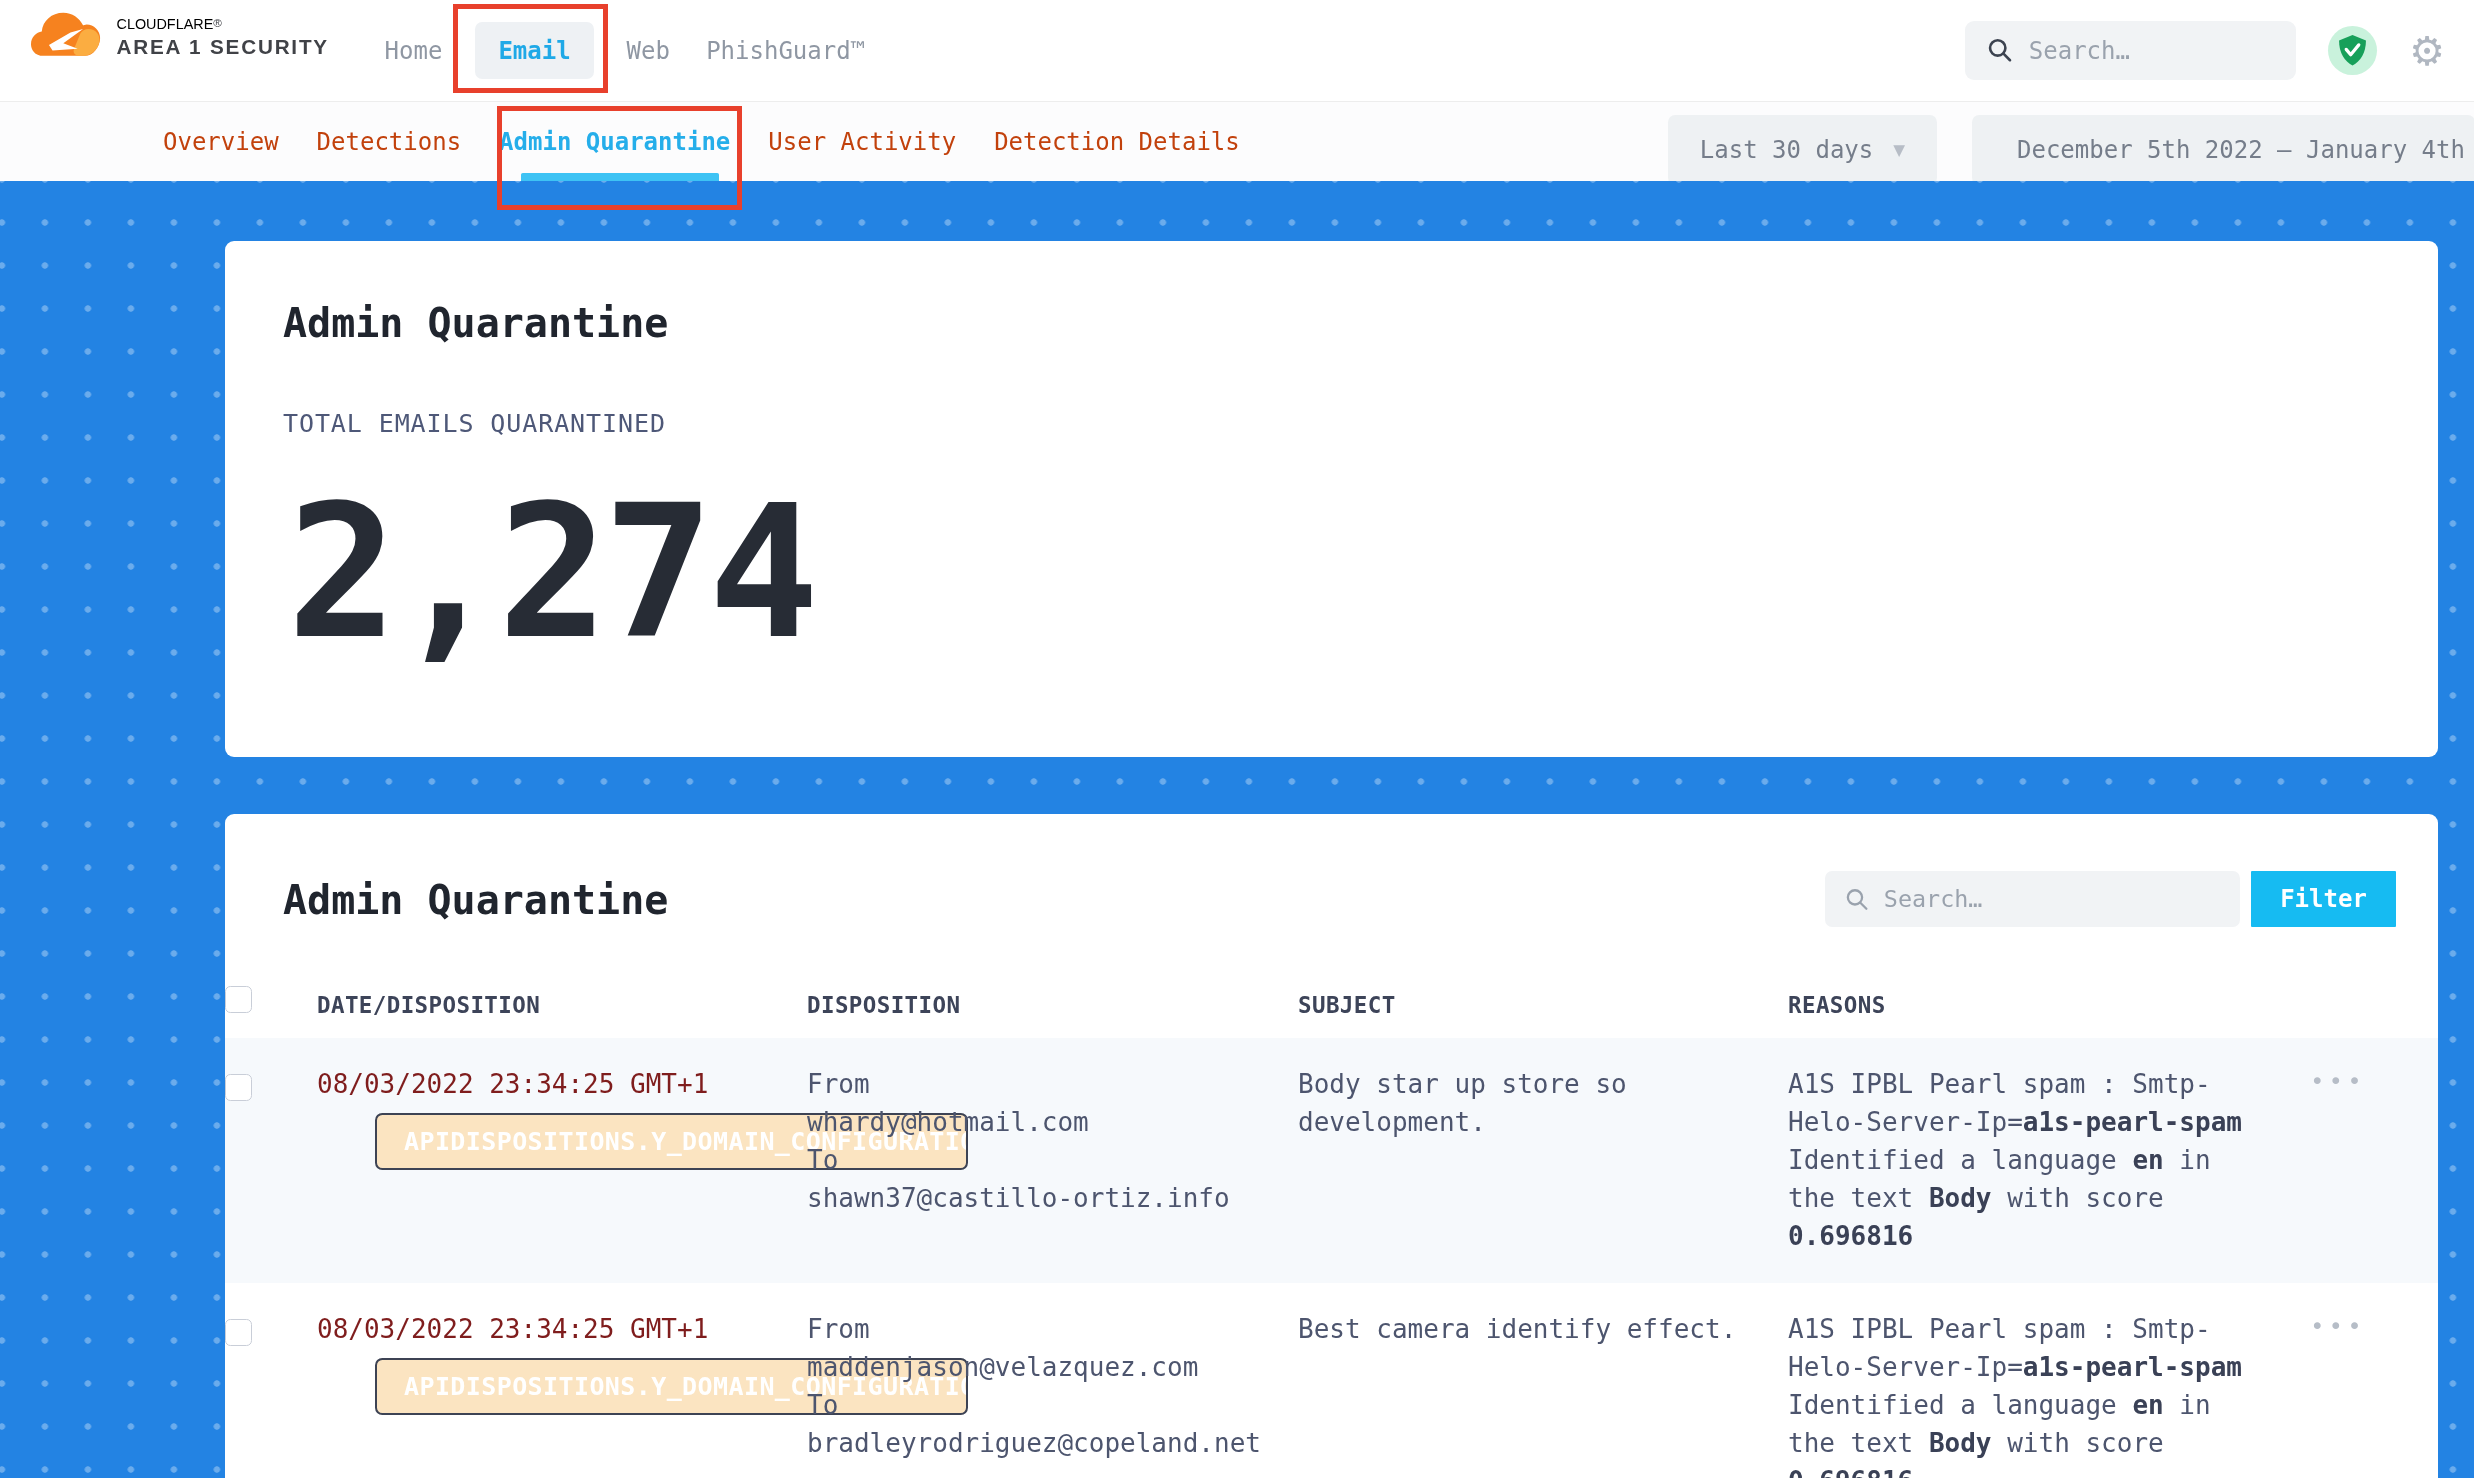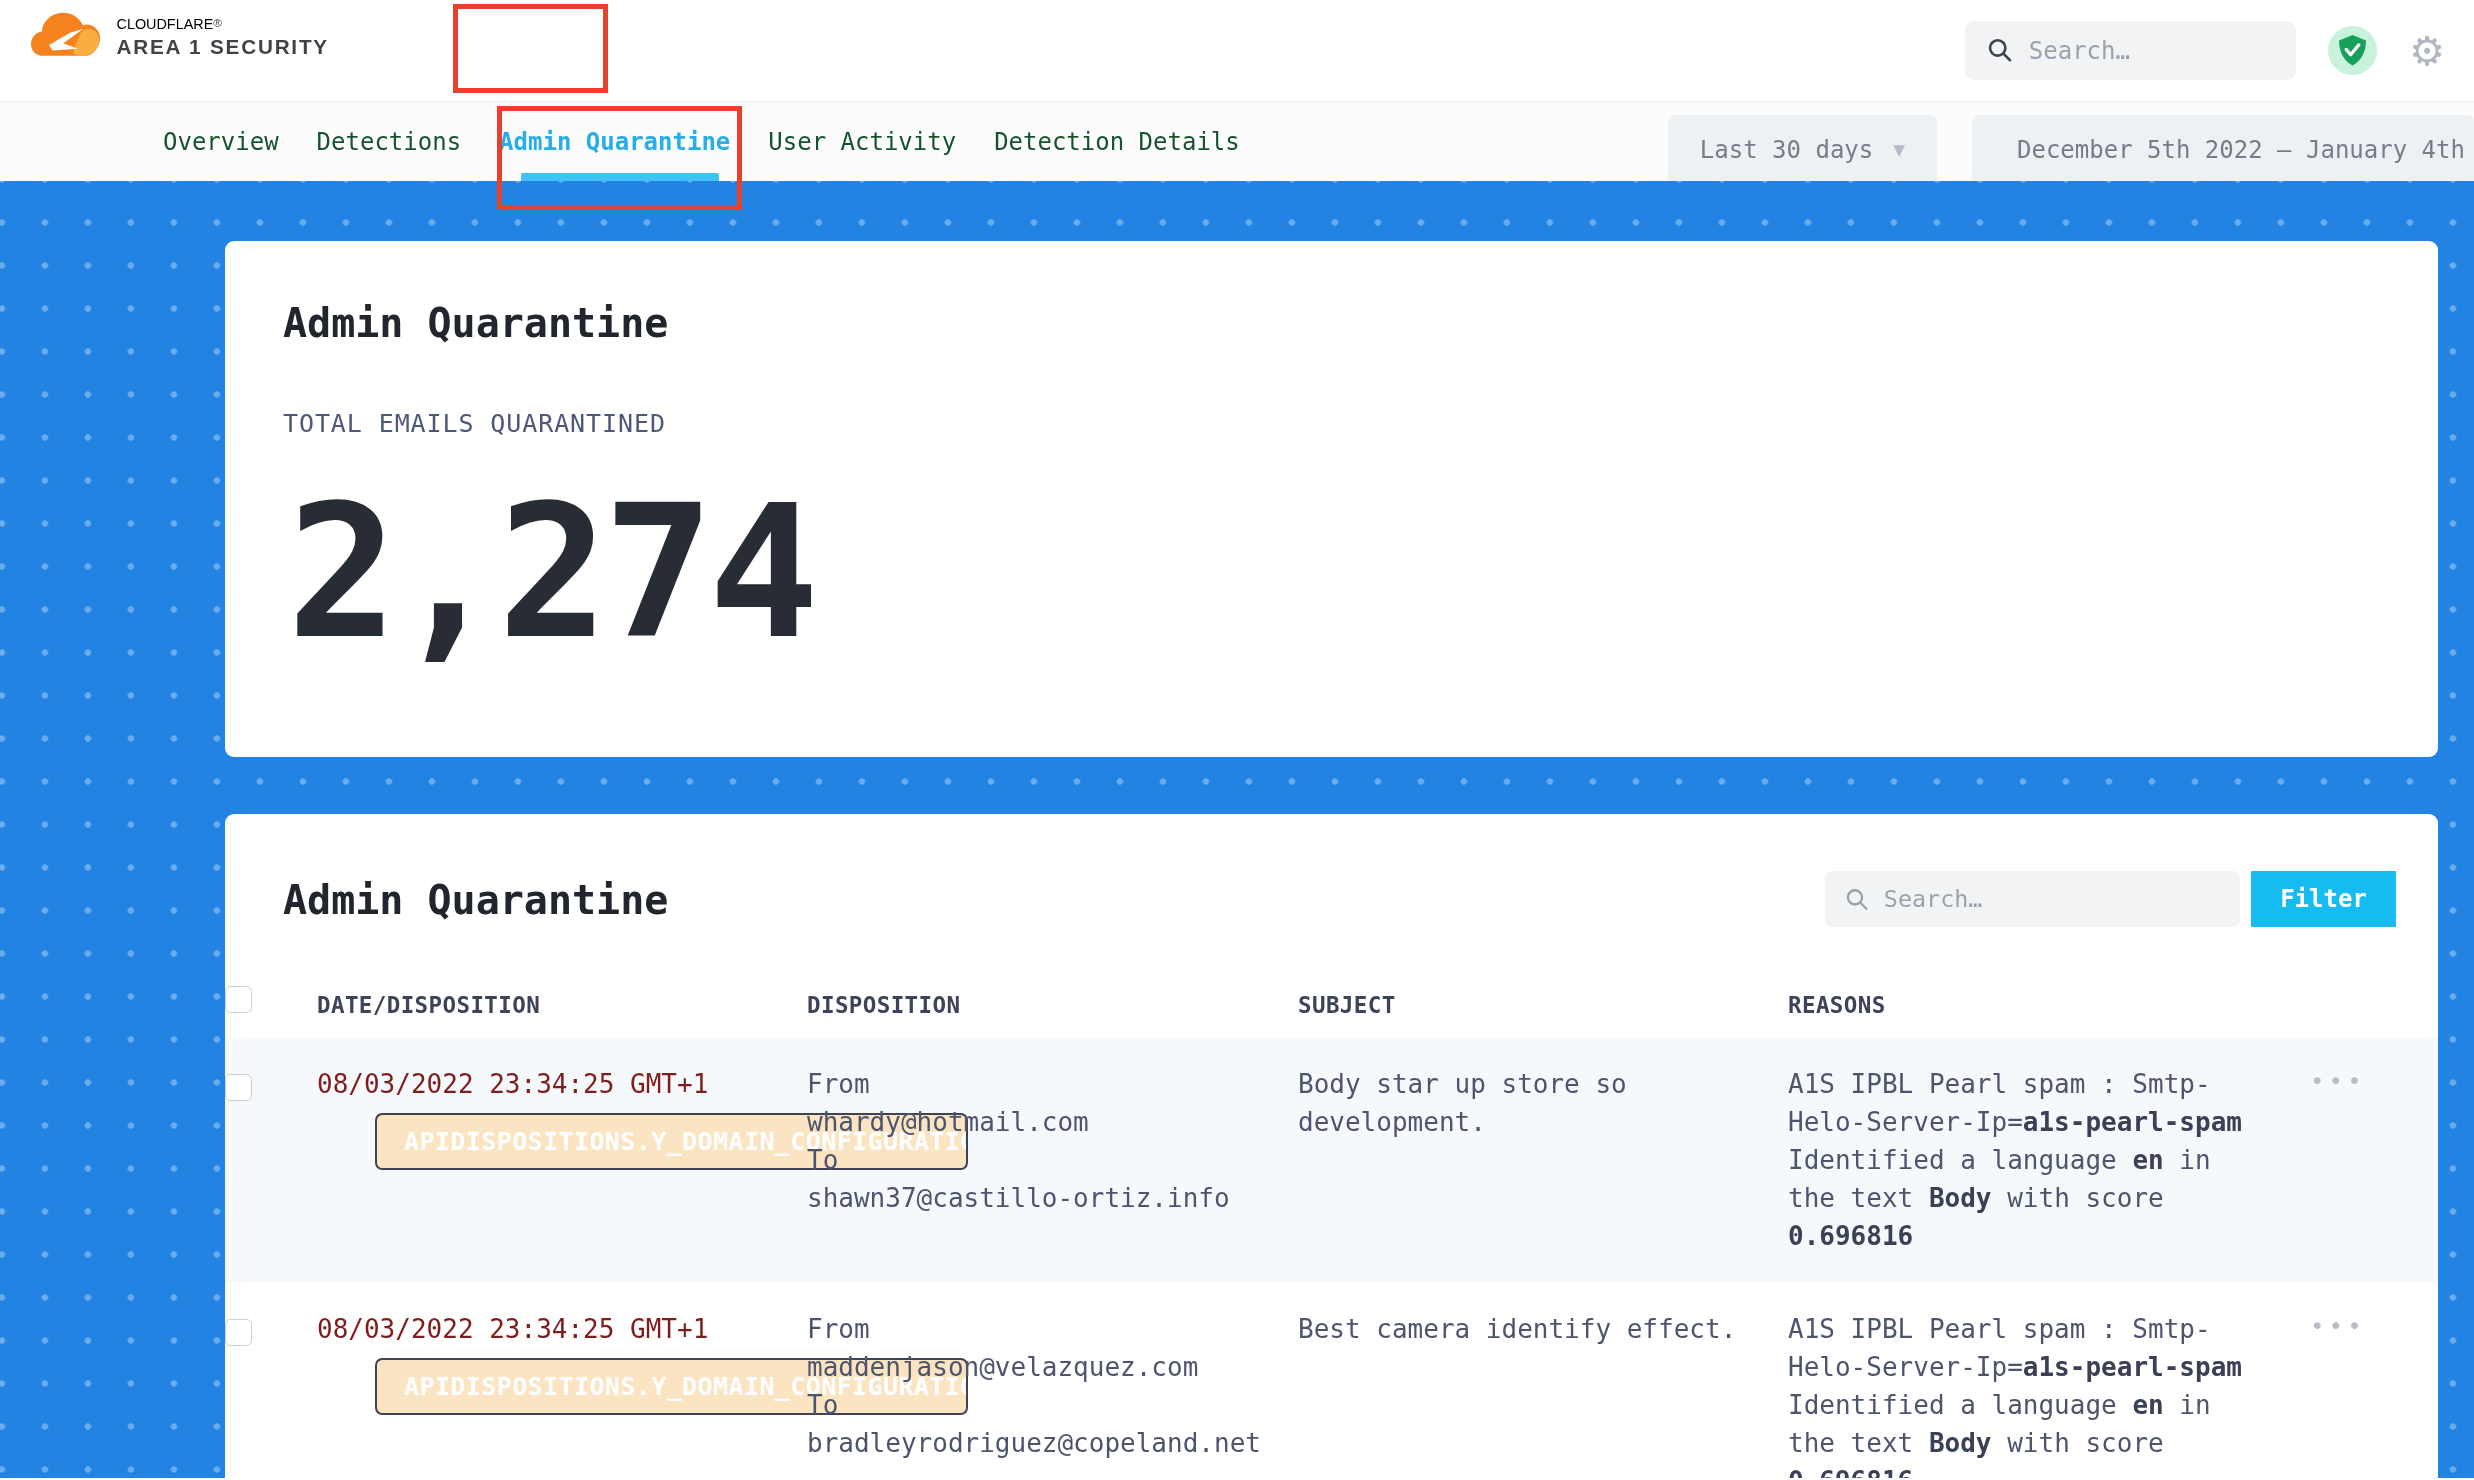--- a/index.html
+++ b/index.html
@@ -24,21 +24,21 @@
   .search-pill input { border:none; outline:none; background:transparent; width:100%;
     font-family:inherit; font-size:24px; color:#4c5565; }
   .search-pill input::placeholder { color:#9aa2ad; }
   .shield-badge { width:49px; height:49px; border-radius:50%; background:#c9f2dc;
     display:flex; align-items:center; justify-content:center; cursor:pointer; }
   .gear { font-family:"DejaVu Sans",sans-serif; font-size:40px; color:#b0b7c1; cursor:pointer; line-height:1; }
 
   
   .tab-bar { position:relative; height:79px; background:#fcfcfd; }
   .tabs { position:absolute; left:163px; top:0; height:79px; display:flex; align-items:center; gap:38px; }
-  .tab { font-size:24px; color:#14532d; cursor:pointer; }
+  .tab { font-size:24px; color:#c2410c; cursor:pointer; }
   .tab.active { color:#25aeea; font-weight:bold; }
   .tab-underline { position:absolute; left:521px; top:71px; width:198px; height:11.7px;
     background:#3ec3f4; border-radius:1.8px; }
   .range-pills { position:absolute; right:0; top:12.6px; display:flex; gap:35px; }
   .pill { background:#eef1f3; border-radius:7.2px; height:70px; display:flex; align-items:center;
     font-size:24px; color:#757d8a; cursor:pointer; }
   .pill.range { padding:0 32px; gap:20px; }
   .pill.daterange { width:503px; padding:0 0 0 45px; overflow:hidden; white-space:nowrap; }
   .caret { font-size:15.3px; color:#b7bdc6; font-family:"DejaVu Sans",sans-serif; }
 
@@ -109,20 +109,26 @@
       <path d="M14 52 C4 52 0 45 0 39 C0 31 6 26 12 25 C13 13 23 4 36 4 C46 4 54 10 58 18 C59 18 60 17 62 17 C70 17 77 24 77 32 C77 42 69 52 60 52 Z" fill="#f6821f"></path>
       <path d="M58 52 C66 52 74 46 76 37 C78 29 72 22 64 22 C60 22 57 24 55 27 L48 44 C46 49 50 52 54 52 Z" fill="#fbad41"></path>
       <polygon points="20,40 44,26 58,22 36,38 52,44 24,46" fill="#ffffff"></polygon>
     </svg>
     <div class="brand-text">
       <div><span>CLOUDFLARE</span><span class="brand-mark">®</span></div>
       <div class="brand-sub">AREA 1 SECURITY</div>
     </div>
   </div>
 
+  <div class="main-nav">
+    <span class="nav-item">Home</span>
+    <span class="nav-item active">Email</span>
+    <span class="nav-item">Web</span>
+    <span class="nav-item">PhishGuard™</span>
+  </div>
 
   <div class="header-right">
     <div class="search-pill">
       <svg width="30.5" height="30.5" viewBox="0 0 34 34">
         <circle cx="14" cy="14" r="10" fill="none" stroke="#3c4350" stroke-width="3.4"></circle>
         <line x1="21.5" y1="21.5" x2="30" y2="30" stroke="#3c4350" stroke-width="3.4" stroke-linecap="round"></line>
       </svg>
       <input type="text" placeholder="Search…" style="">
     </div>
     <div class="shield-badge">

